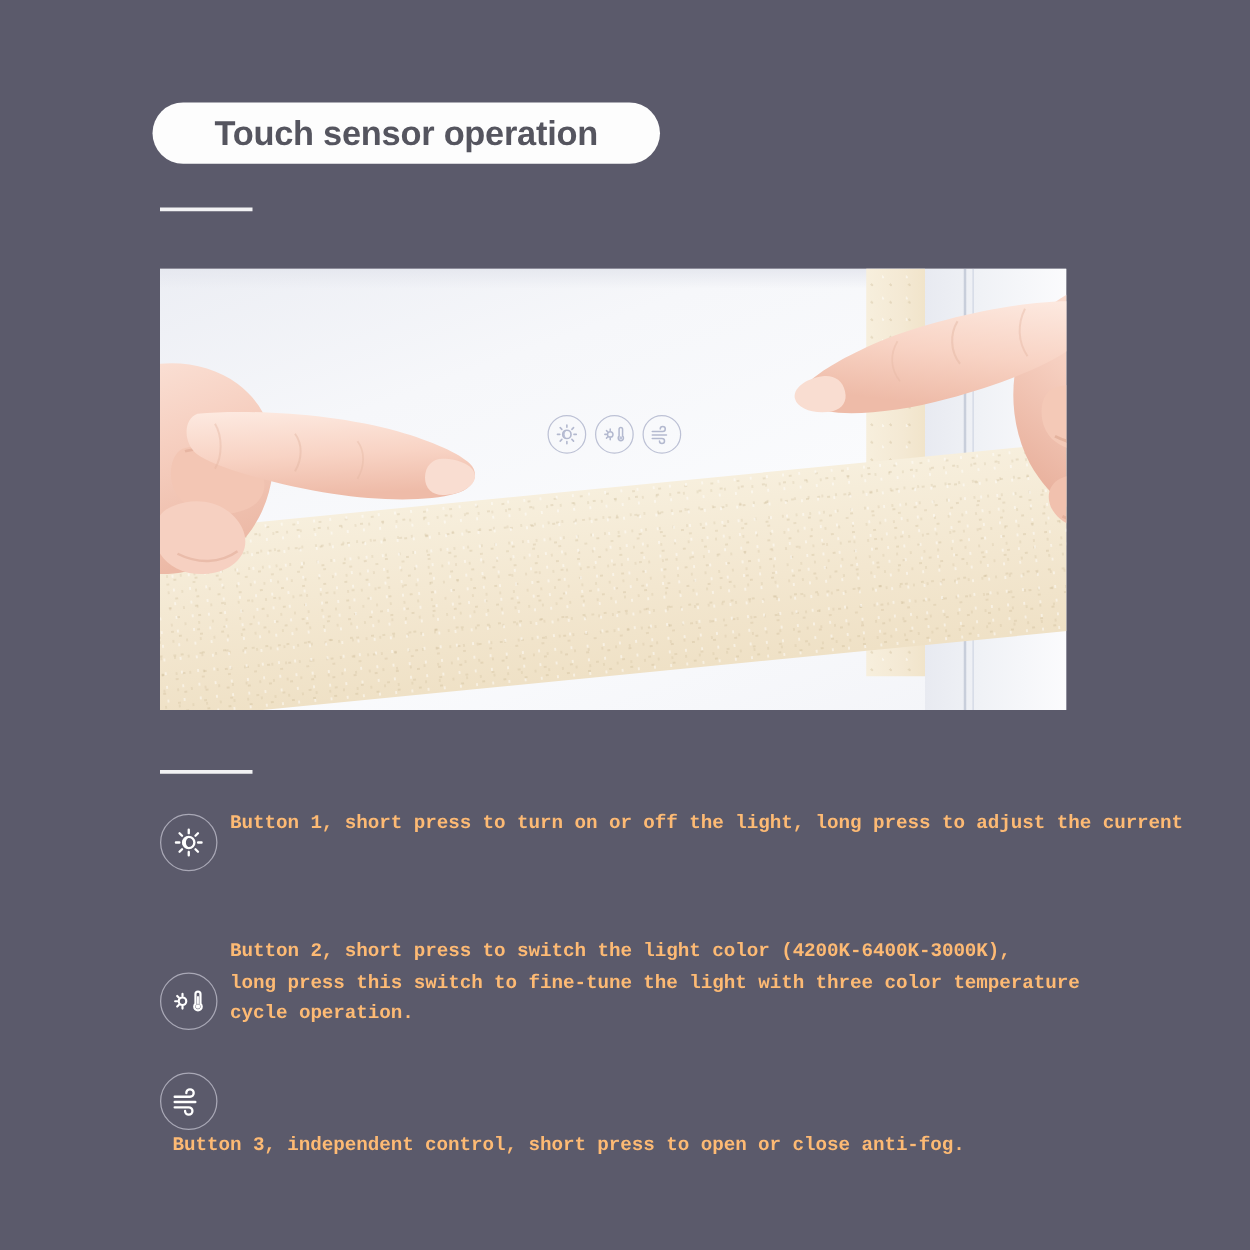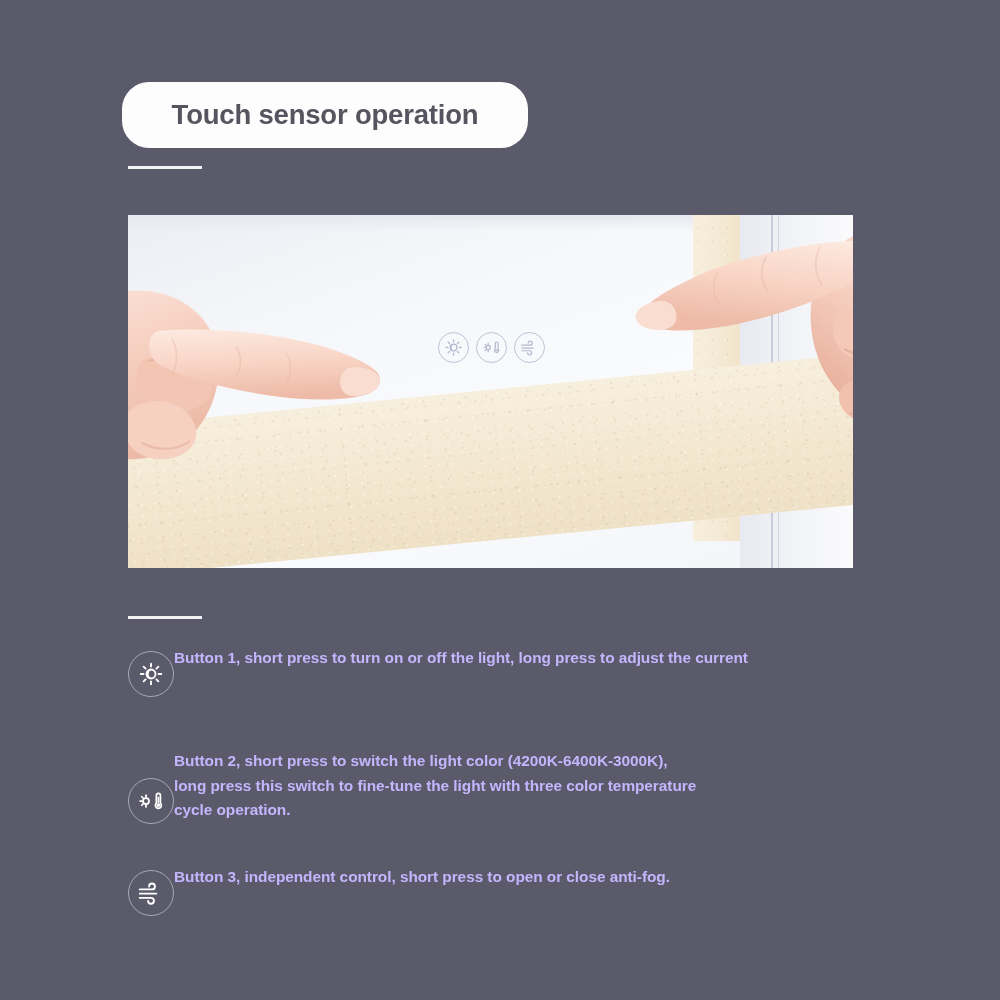--- a/index.html
+++ b/index.html
@@ -10,21 +10,21 @@
     background:#5b5a6b;
     font-family:"Liberation Sans", sans-serif;
     overflow:hidden;
     position:relative;
   }
 
   
   .title-pill {
     position:absolute;
     left:122px; top:82px;
-    width:406px; height:66px;
+    width:406px; height:49px;
     background:#fdfdfd;
     border-radius:27px;
     display:flex;
     align-items:center;
     justify-content:center;
   }
   .title-pill-text {
     font-size:27.5px;
     font-weight:bold;
     color:#55555f;
@@ -139,41 +139,42 @@
 
   
   .bullets { position:absolute; left:128px; top:646px; width:780px; }
   .bullet-row {
     position:absolute;
     display:flex;
     align-items:flex-start;
   }
   .bullet-row.r1 { top:0px; }
   .bullet-row.r2 { top:103px;justify-content:space-between; }
-  .bullet-row.r3 { top:219px; }
+  .bullet-row.r3 { top:207px;flex-direction:column; }
 
   .bullet-ico {
     flex:0 0 auto;
     width:46px; height:46px;
     border-radius:50%;
     border:1.4px solid #a9a8b6;
     display:flex; align-items:center; justify-content:center;
   }
   .bullet-row.r1 .bullet-ico { margin-top:5px; }
   .bullet-row.r2 .bullet-ico { margin-top:29px; }
   .bullet-row.r3 .bullet-ico { margin-top:5px; }
 
   .bullet-text {
-    margin-left:0;
-    color:#c4b5fd;
+    margin-left:10px;
+    color:#fdba74;
     font-size:15.4px;
     font-weight:bold;
     line-height:24.5px;
     letter-spacing:-0.05px;
     width:718px;
+    font-family:Liberation Mono, monospace;
   }
   .bullet-text .ln { display:block; white-space:nowrap; }
 </style>
 </head>
 <body>
 
 <div class="title-pill">
   <span class="title-pill-text">Touch sensor operation</span>
 </div>
 

